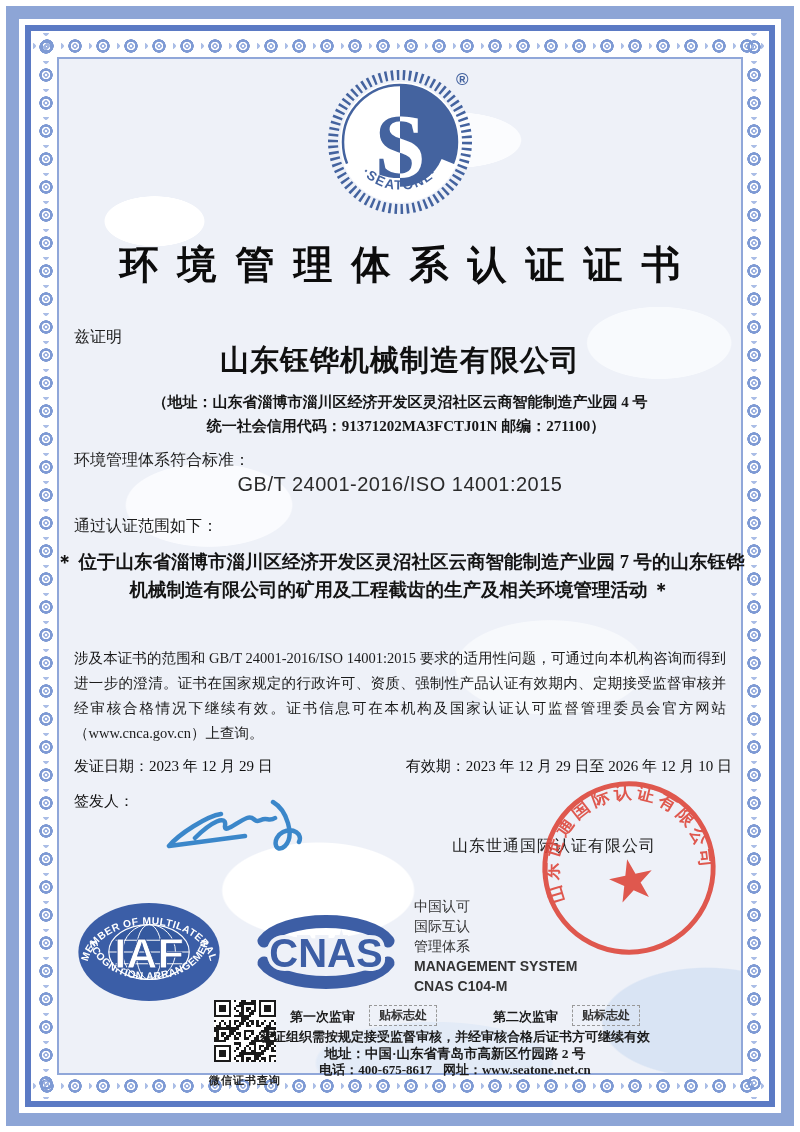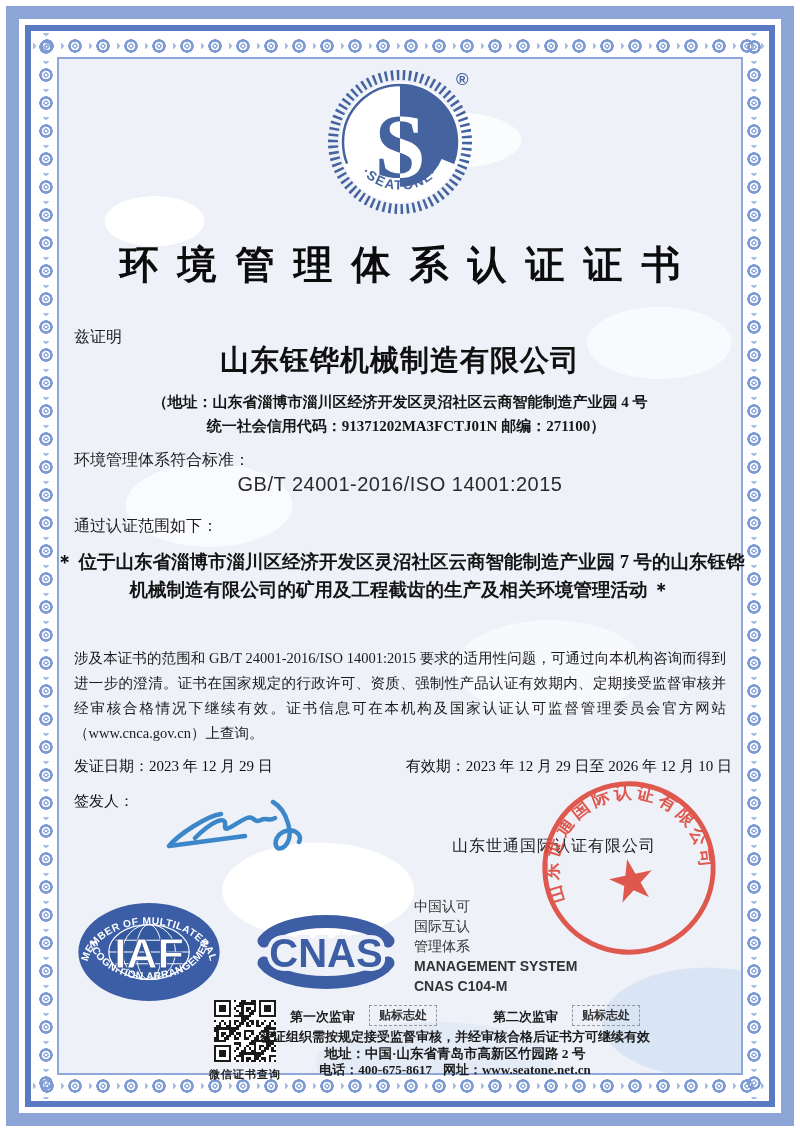--- a/index.html
+++ b/index.html
@@ -47,21 +47,21 @@
   .addr{font-weight:700;font-size:15px;color:#161616;}
   .standard{font-family:"Liberation Sans",sans-serif;font-size:20px;color:#2b2b2b;letter-spacing:0.5px;}
   .scope{font-weight:700;font-size:18.5px;color:#141414;}
   .legal{font-size:14.5px;line-height:25px;text-align:justify;color:#1b1b1b;}
   .dateline{font-size:15px;color:#111;}
   .certifier{font-size:16px;color:#222;letter-spacing:1px;}
   .accline{font-family:"Liberation Sans",sans-serif;font-size:14px;color:#333;line-height:20px;}
   .accline.en{font-weight:700;}
   .foot{font-weight:700;font-size:13px;color:#1b1b1b;}
   .supbox{border:1.5px dashed #999;padding:1px 9px;font-weight:700;font-size:12px;color:#333;}
-  .qrcap{font-weight:700;font-size:11px;color:#222;margin-top:1px;letter-spacing:1px;}
+  .qrcap{font-weight:700;font-size:11px;color:#222;margin-top:7px;letter-spacing:1px;}
   .stamp-wrap{transform:rotate(-12deg);opacity:0.88;z-index:12;}
 </style>
 </head>
 <body>
 
 <div class="page">
 
   <div class="bg"></div>
 
   <div class="b-outer"></div>

